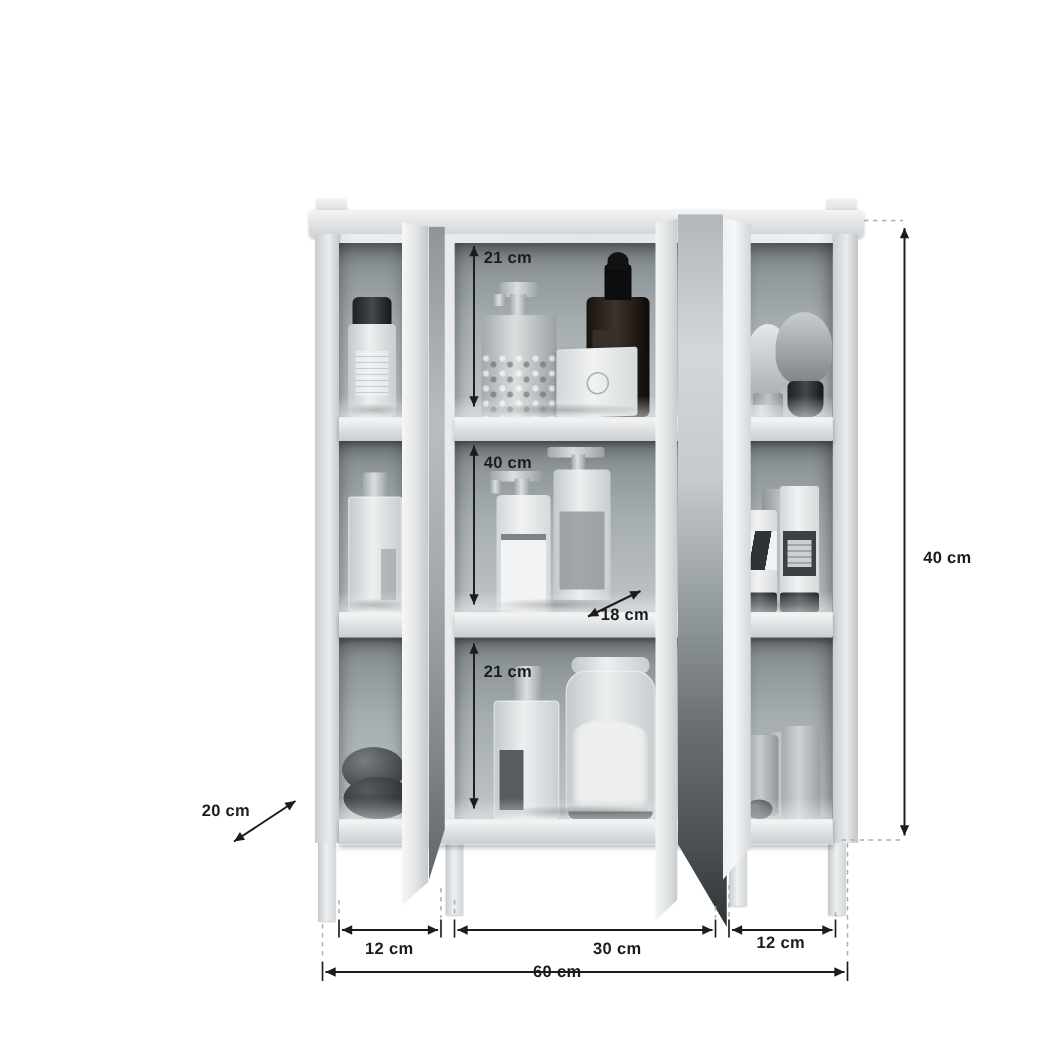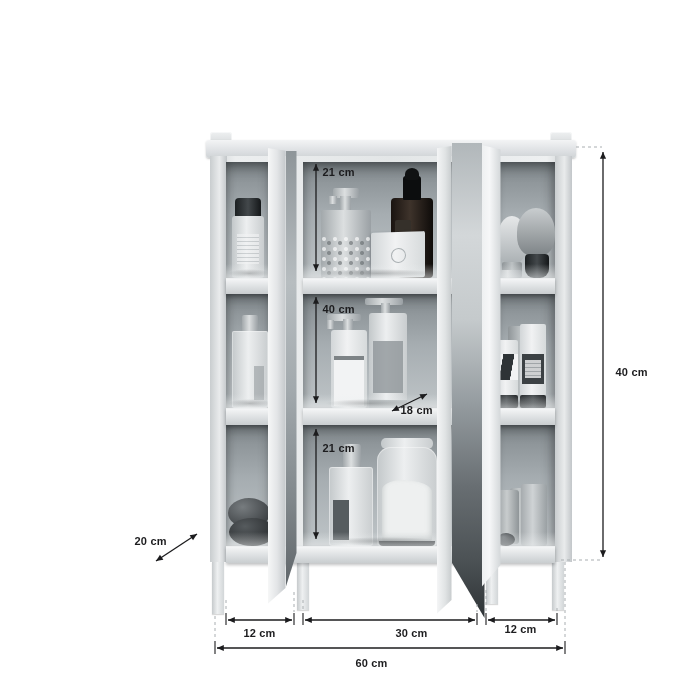--- a/index.html
+++ b/index.html
@@ -253,16 +253,16 @@
   </svg>
 
   <div class="dim-label" style="left:283px; top:166px;">21 cm</div>
   <div class="dim-label" style="left:283px; top:303px;">40 cm</div>
   <div class="dim-label" style="left:283px; top:442px;">21 cm</div>
   <div class="dim-label" style="left:361px; top:404px;">18 cm</div>
   <div class="dim-label" style="left:95px; top:535px;">20 cm</div>
   <div class="dim-label centered" style="left:220px; top:627px;">12 cm</div>
   <div class="dim-label centered" style="left:332px; top:627px;margin-left:40px;">30 cm</div>
   <div class="dim-label centered" style="left:481px; top:623px;">12 cm</div>
-  <div class="dim-label centered" style="left:332px; top:657px;">60 cm</div>
+  <div class="dim-label centered" style="left:332px; top:642px;">60 cm</div>
   <div class="dim-label" style="left:576px; top:366px;">40 cm</div>
 
 </div>
 
 </body></html>

